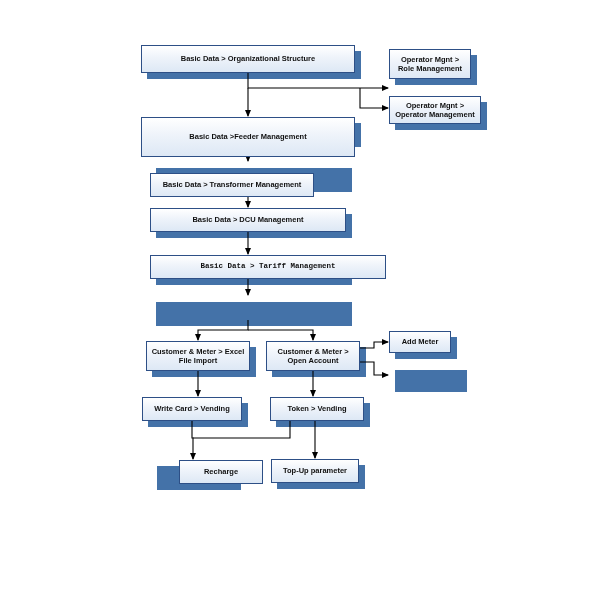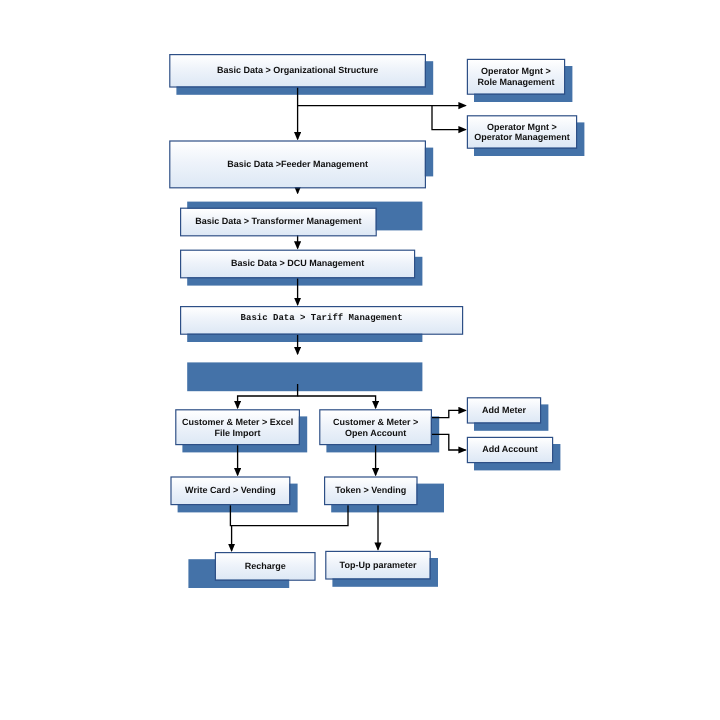--- a/index.html
+++ b/index.html
@@ -127,27 +127,24 @@
   </div>
   <div class="node" style="left:266px;top:341px;width:94px;height:30px;">
     <span class="node-label">Customer &amp; Meter &gt; Open Account</span>
   </div>
   <div class="node" style="left:146px;top:341px;width:104px;height:30px;">
     <span class="node-label">Customer &amp; Meter &gt; Excel File Import</span>
   </div>
   <div class="node" style="left:389px;top:331px;width:62px;height:22px;">
     <span class="node-label">Add Meter</span>
   </div>
-  <div class="node" style="left:389px;top:364px;width:72px;height:22px;">
-    <span class="node-label">Add Account</span>
-  </div>
   <div class="node" style="left:142px;top:397px;width:100px;height:24px;">
     <span class="node-label">Write Card &gt; Vending</span>
   </div>
-  <div class="node" style="left:270px;top:397px;width:78px;height:24px;">
+  <div class="node" style="left:270px;top:397px;width:94px;height:24px;">
     <span class="node-label">Token &gt; Vending</span>
   </div>
   <div class="node" style="left:151px;top:460px;width:84px;height:24px;margin-left:28px;">
     <span class="node-label">Recharge</span>
   </div>
   <div class="node" style="left:271px;top:459px;width:88px;height:24px;">
     <span class="node-label">Top-Up parameter</span>
   </div>
 
 </div>

